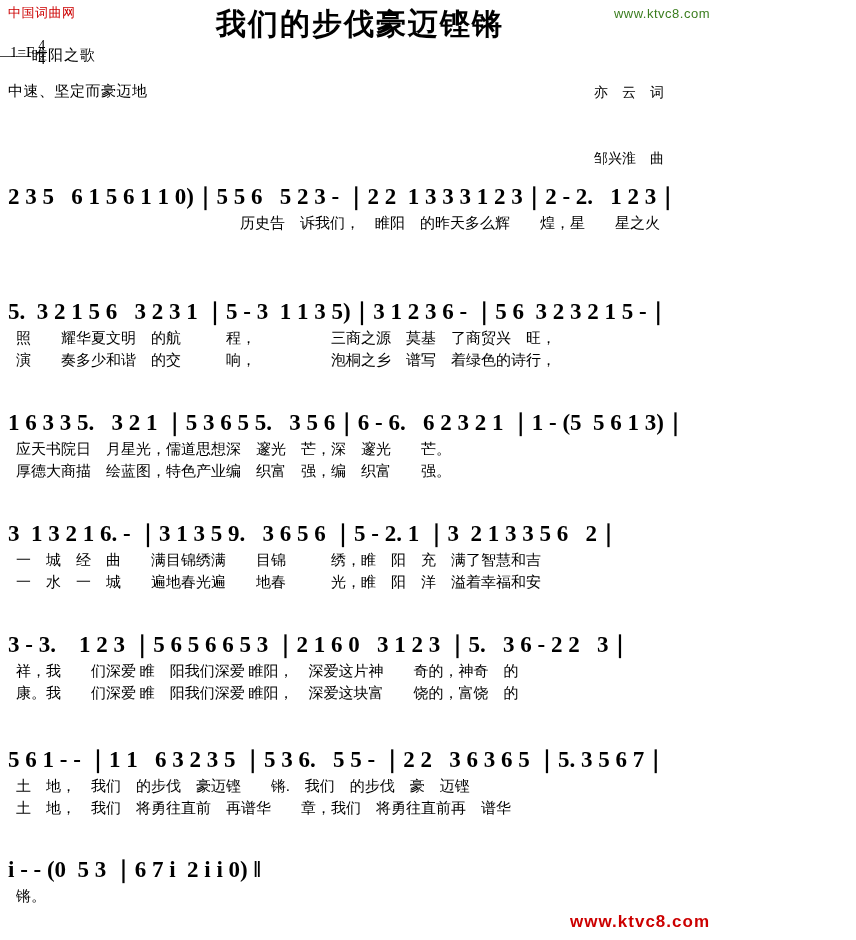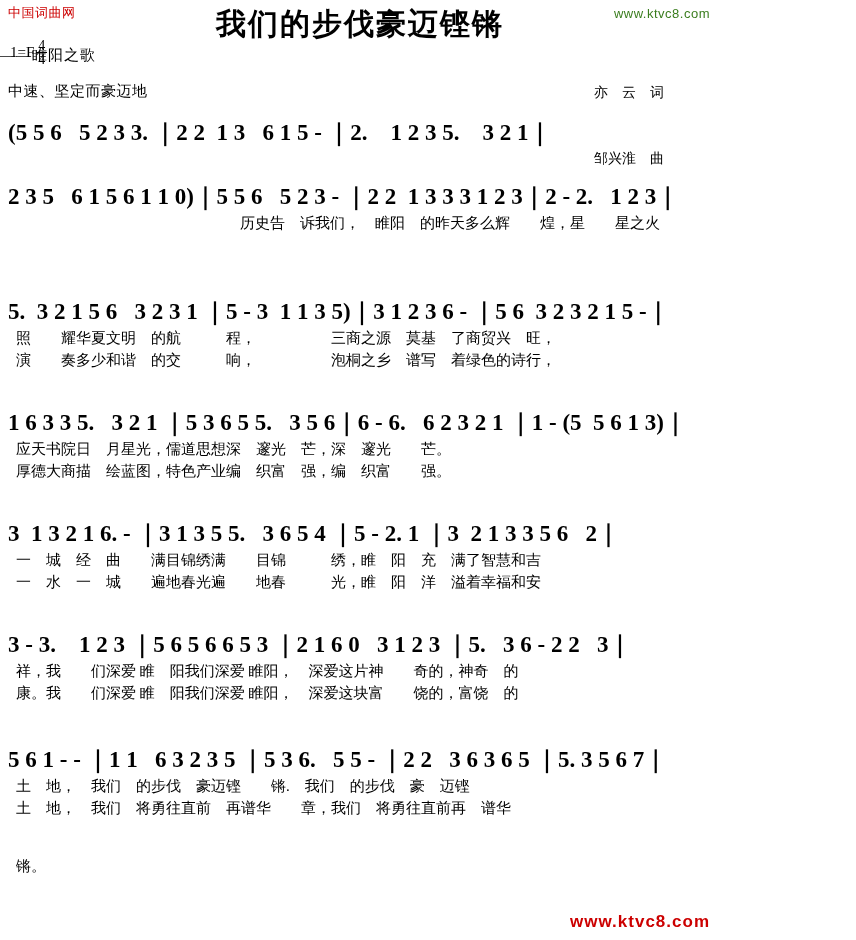--- a/index.html
+++ b/index.html
@@ -149,58 +149,56 @@
     <div>亦　云　词</div>
     <div>邹兴淮　曲</div>
   </div>
 
   <div class="meter">
     <span>1=F</span><span class="frac"><span class="num">4</span><span class="den">4</span></span>
   </div>
 
   <div class="tempo">中速、坚定而豪迈地</div>
 
-  <div class="system" style="top:118px;">
-    <div class="notes">(5 5 6   5 2 3 3. ｜2 2  1 3   6 1 5 - ｜2.    1 2 3 5.    3 2 1｜</div>
-  </div>
 
   <div class="system" style="top:182px;">
     <div class="notes">2 3 5   6 1 5 6 1 1 0)｜5 5 6   5 2 3 - ｜2 2  1 3 3 3 1 2 3｜2 - 2.   1 2 3｜</div>
     <div class="lyric" style="padding-left:240px;">历史告　诉我们，　睢阳　的昨天多么辉　　煌，星　　星之火</div>
   </div>
 
   <div class="system" style="top:297px;">
     <div class="notes">5.  3 2 1 5 6   3 2 3 1 ｜5 - 3  1 1 3 5)｜3 1 2 3 6 - ｜5 6  3 2 3 2 1 5 -｜</div>
     <div class="lyric">照　　耀华夏文明　的航　　　程，　　　　　三商之源　莫基　了商贸兴　旺，</div>
     <div class="lyric">演　　奏多少和谐　的交　　　响，　　　　　泡桐之乡　谱写　着绿色的诗行，</div>
   </div>
 
   <div class="system" style="top:408px;">
     <div class="notes">1 6 3 3 5.   3 2 1 ｜5 3 6 5 5.   3 5 6｜6 - 6.   6 2 3 2 1 ｜1 - (5  5 6 1 3)｜</div>
     <div class="lyric">应天书院日　月星光，儒道思想深　邃光　芒，深　邃光　　芒。</div>
     <div class="lyric">厚德大商描　绘蓝图，特色产业编　织富　强，编　织富　　强。</div>
   </div>
 
   <div class="system" style="top:519px;">
-    <div class="notes">3  1 3 2 1 6. - ｜3 1 3 5 5.   3 6 5 4 ｜5 - 2. 1 ｜3  2 1 3 3 5 6   2｜</div>
+    <div class="notes">3  1 3 2 1 6. - ｜3 1 3 5 9.   3 6 5 6 ｜5 - 2. 1 ｜3  2 1 3 3 5 6   2｜</div>
     <div class="lyric">一　城　经　曲　　满目锦绣满　　目锦　　　绣，睢　阳　充　满了智慧和吉</div>
     <div class="lyric">一　水　一　城　　遍地春光遍　　地春　　　光，睢　阳　洋　溢着幸福和安</div>
   </div>
 
   <div class="system" style="top:630px;">
     <div class="notes">3 - 3.    1 2 3 ｜5 6 5 6 6 5 3 ｜2 1 6 0   3 1 2 3 ｜5.   3 6 - 2 2   3｜</div>
     <div class="lyric">祥，我　　们深爱 睢　阳我们深爱 睢阳，　深爱这片神　　奇的，神奇　的</div>
     <div class="lyric">康。我　　们深爱 睢　阳我们深爱 睢阳，　深爱这块富　　饶的，富饶　的</div>
   </div>
 
   <div class="system" style="top:745px;">
     <div class="notes">5 6 1 - - ｜1 1   6 3 2 3 5 ｜5 3 6.   5 5 - ｜2 2   3 6 3 6 5 ｜5. 3 5 6 7｜</div>
     <div class="lyric">土　地，　我们　的步伐　豪迈铿　　锵.　我们　的步伐　豪　迈铿</div>
     <div class="lyric">土　地，　我们　将勇往直前　再谱华　　章，我们　将勇往直前再　谱华</div>
   </div>
 
   <div class="system" style="top:855px;">
+    <div class="notes">i - - (0  5 3 ｜6 7 i  2 i i 0) ‖</div>
     <div class="lyric">锵。</div>
   </div>
 
   <div class="footer-site">www.ktvc8.com</div>
 
 </div>
 
 </body></html>

